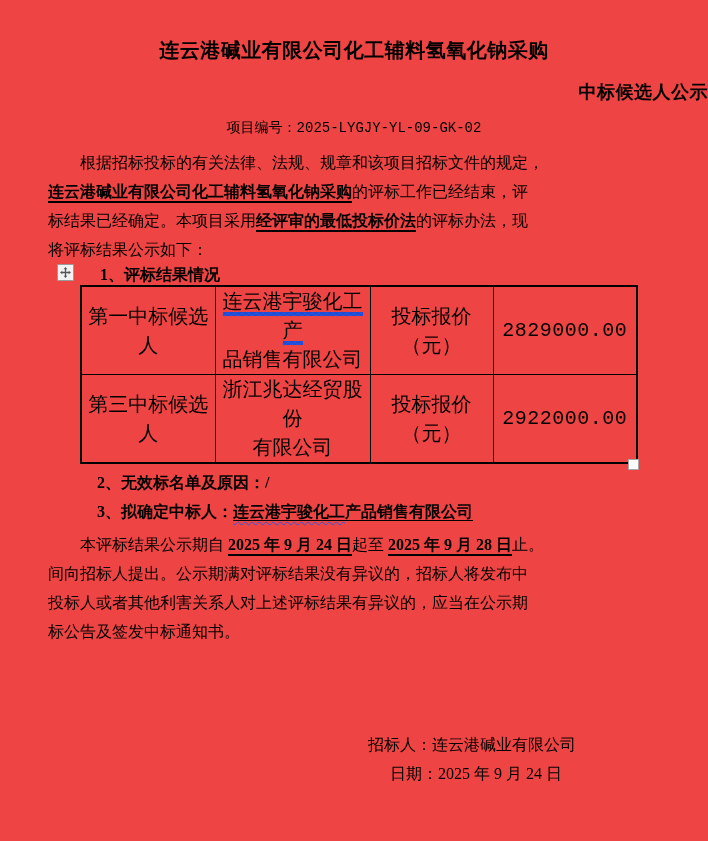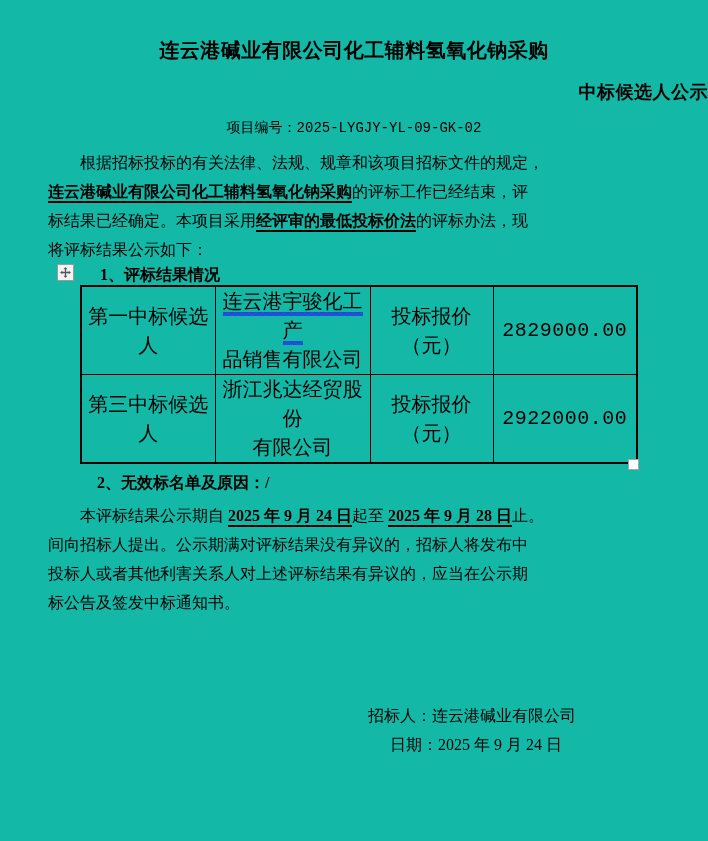--- a/index.html
+++ b/index.html
@@ -1,19 +1,19 @@
 <!DOCTYPE html>
 <html><head>
 <meta charset="utf-8">
 <style>
   html,body{margin:0;padding:0;background:#ffffff;}
   .page{
     position:relative;
     width:708px;height:841px;
-    background:#14b8a6;color:#000;
+    background:#ef4444;color:#000;
     font-family:"Liberation Serif","DejaVu Serif",serif;
     overflow:hidden;
   }
   .title1{padding-top:37px;margin:0;text-align:center;font-size:20px;line-height:27px;font-weight:bold;letter-spacing:0.5px;}
   .title2{margin:16px 0 0 0;text-align:right;font-size:18px;line-height:24px;font-weight:bold;letter-spacing:0.5px;}
   .project{margin:12px 0 0 0;text-align:center;font-size:14px;line-height:24px;}
   .mono{font-family:"Liberation Mono","DejaVu Sans Mono",monospace;}
   .para{margin:8px 96px 0 48px;font-size:16px;line-height:29px;}
   .tline{white-space:nowrap;}
   .tline.indent{text-indent:32px;}
@@ -97,20 +97,23 @@
           <td class="c-label">投标报价（元）</td>
           <td class="c-price mono">2922000.00</td>
         </tr>
       </tbody>
   </table>
 
   <div class="resize-handle"></div>
 
   <div class="hrow">2、无效标名单及原因：/</div>
 
+  <div class="hrow">
+    <span>3、拟确定中标人：</span><span class="h3-company"><span class="h3-wavy">连云港宇骏化工</span><span>产品销售有限公司</span></span>
+  </div>
 
   <div class="para">
       <div class="tline indent"><span>本评标结果公示期自 </span><span class="em">2025 年 9 月 24 日</span><span>起至 </span><span class="em">2025 年 9 月 28 日</span><span>止。</span></div>
       <div class="tline"><span>间向招标人提出。公示期满对评标结果没有异议的，招标人将发布中</span></div>
       <div class="tline"><span>投标人或者其他利害关系人对上述评标结果有异议的，应当在公示期</span></div>
       <div class="tline"><span>标公告及签发中标通知书。</span></div>
     </div>
 
   <div class="footer">
     <div>招标人：连云港碱业有限公司</div>

